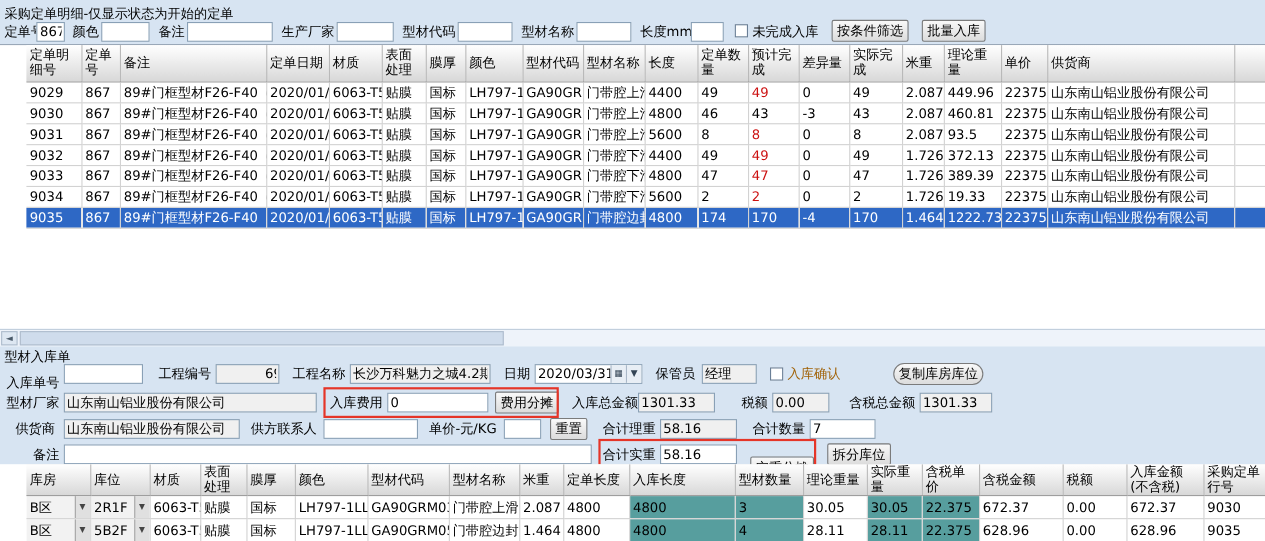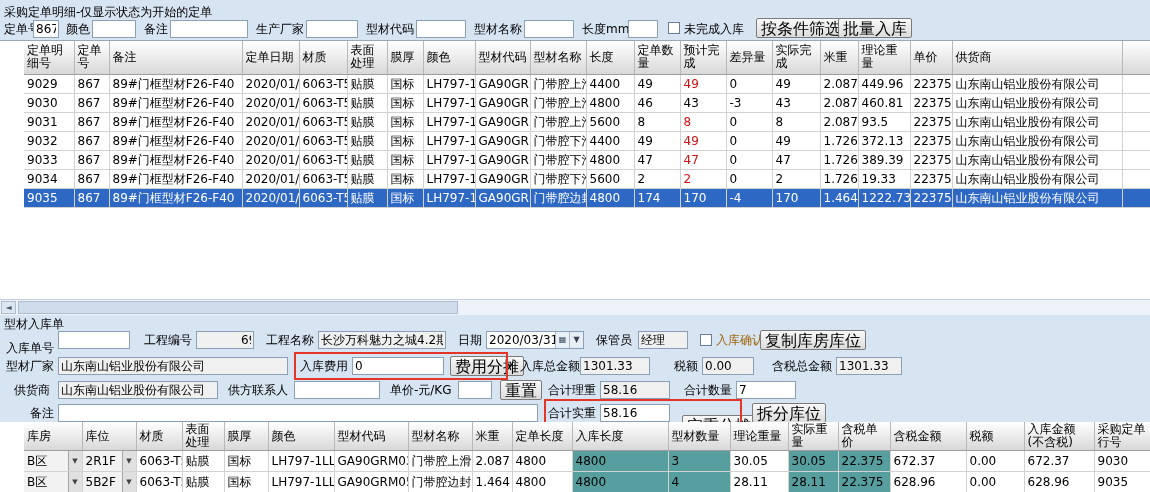--- a/index.html
+++ b/index.html
@@ -3,21 +3,21 @@
 <meta charset="utf-8">
 <style>
   * { margin:0; padding:0; box-sizing:border-box; }
   html,body { width:1150px; height:492px; overflow:hidden; }
   body { font-family:"DejaVu Sans","Liberation Sans",sans-serif; font-size:12px; background:#d7e4f2; position:relative; color:#000; }
   .abs { position:absolute; }
   .lbl { line-height:18px; white-space:nowrap; }
   .inp { position:absolute; height:18px; border:1px solid #89a0b6; background:#fff; font-family:inherit; font-size:12px; padding:0 2px; }
   .inp.ro { background:#f0f0f0; }
   .btn { position:absolute; height:20px; border:1px solid #7b7b7b; border-radius:2px;
-         background:linear-gradient(#f9f9f9,#dcdcdc); font-family:inherit; font-size:16px; padding:0 4px; white-space:nowrap; }
+         background:linear-gradient(#f9f9f9,#dcdcdc); font-family:inherit; font-size:12px; padding:0 4px; white-space:nowrap; }
   .chk { position:absolute; width:12px; height:12px; border:1px solid #6a7f96; background:#fff; }
   .redbox { position:absolute; border:2px solid #e53528; background:transparent; pointer-events:none; }
 
   #title { left:4px; top:3px; }
   #filterbar { position:absolute; left:0; top:18px; width:1150px; height:22px; }
   #topGridWrap { position:absolute; left:0; top:40px; width:1150px; height:259px; background:#fff; border-top:1px solid #9aa8b8; overflow:hidden; }
   #hscroll { position:absolute; left:0; top:299px; width:1150px; height:16px; background:#eef3fa; border-top:1px solid #c2cfdd; }
   #hscroll .arr { position:absolute; left:1px; top:1px; width:15px; height:13px; background:#dde7f2; border:1px solid #aebccd; font-size:8px; line-height:12px; text-align:center; color:#4a5a6a; }
   #hscroll .thumb { position:absolute; left:18px; top:1px; width:440px; height:13px; background:#cfdcec; border:1px solid #aebccd; }
   #bottomPanel { position:absolute; left:0; top:315px; width:1150px; height:107px; }
@@ -294,21 +294,21 @@
     <input class="inp" style="left: 0px; top: 0px; width: 98px;" value="2020/03/31">
     <span class="dateIcons">
         <span>▦</span>
         <span>▼</span>
       </span>
   </span>
   <span class="abs lbl" style="left:596px;top:16px;">保管员</span>
   <input class="inp ro" style="left: 638px; top: 16px; width: 50px;" value="经理">
   <span class="chk" style="left:700px;top:19px;"></span>
   <span class="abs lbl" id="confirmLbl" style="left:716px;top:16px;">入库确认</span>
-  <button class="btn" style="left:760px;top:15px;">复制库房库位</button>
+  <button class="btn" style="left:812px;top:15px;border-radius:10px;">复制库房库位</button>
 
   <span class="abs lbl" style="left:6px;top:42px;">型材厂家</span>
   <input class="inp ro" style="left: 58px; top: 42px; width: 230px;" value="山东南山铝业股份有限公司">
   <span class="abs lbl" style="left:300px;top:42px;">入库费用</span>
   <input class="inp" style="left: 352px; top: 42px; width: 92px;" value="0">
   <button class="btn" style="left:450px;top:41px;">费用分摊</button>
   <span class="abs lbl" style="left:520px;top:42px;">入库总金额</span>
   <input class="inp ro" style="left: 580px; top: 42px; width: 70px;" value="1301.33">
   <span class="abs lbl" style="left:674px;top:42px;">税额</span>
   <input class="inp ro" style="left: 702px; top: 42px; width: 52px;" value="0.00">

